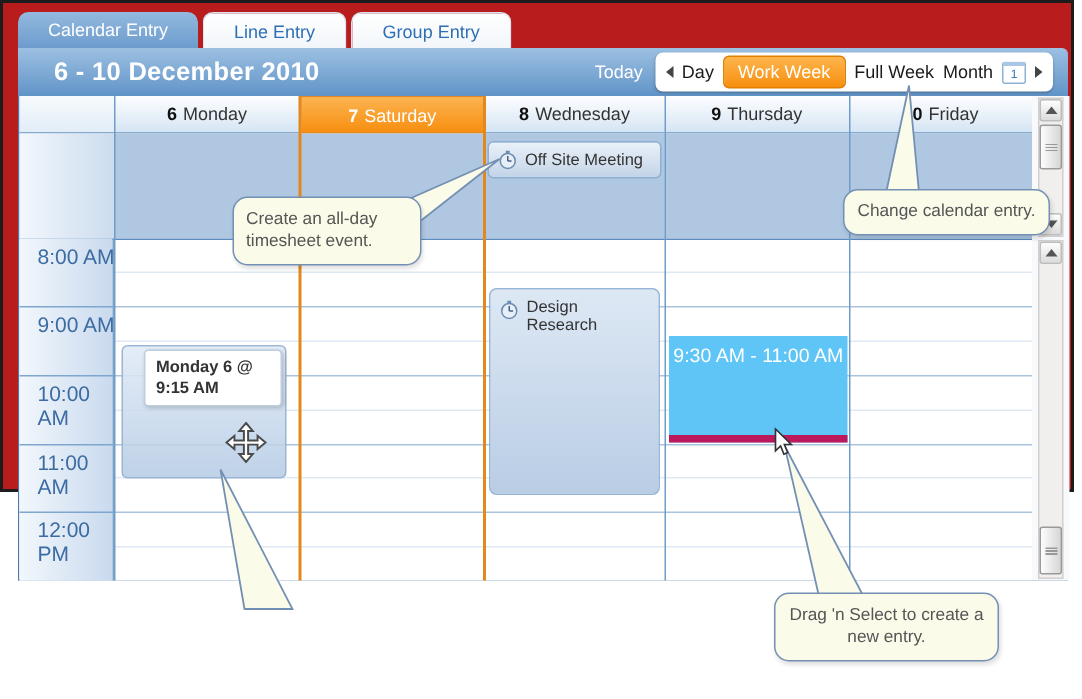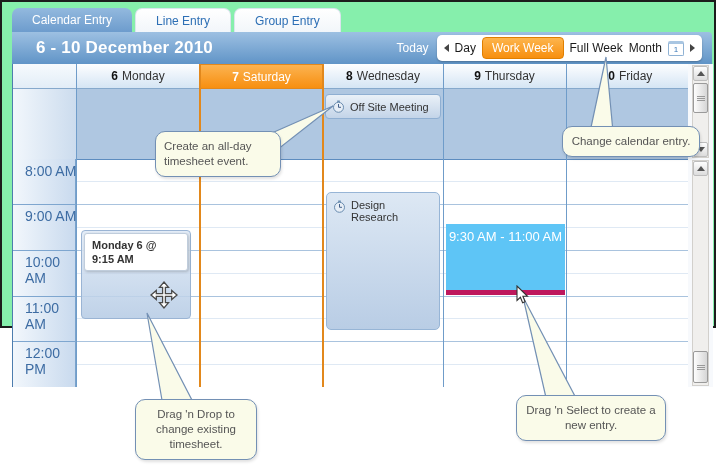--- a/index.html
+++ b/index.html
@@ -2,21 +2,21 @@
 <html><head>
 <meta charset="utf-8">
 <style>
   * { margin:0; padding:0; box-sizing:border-box; }
   html,body { width:721px; height:466px; background:#ffffff; overflow:hidden;
               font-family:"Liberation Sans", sans-serif; }
   #stage { position:relative; width:721px; height:466px; background:#fff; }
 
   
   .frame { position:absolute; left:0; top:0; width:716px; height:328px;
-           border:2px solid #1c1c1c; background:#86efac; }
+           border:2px solid #1c1c1c; background:#b91c1c; }
 
   
   .tabs { position:absolute; left:10px; top:6px; display:flex; align-items:flex-end; height:24px; }
   .tab  { height:24px; line-height:24px; padding:0 20px; font-size:12px; cursor:default;
           border-top-left-radius:7px; border-top-right-radius:7px; margin-right:3px; white-space:nowrap; }
   .tab.active { background:linear-gradient(#93b9de,#6d9ccd); color:#fff; }
   .tab.idle   { background:linear-gradient(#ffffff,#f2f6fa); color:#2d6fb5;
                 border:1px solid #dbe4ee; border-bottom:none; }
 
   
@@ -68,21 +68,21 @@
   
   .ev-allday { position:absolute; left:312px; top:30px; width:116px; height:25px;
                background:linear-gradient(#eaf1f8,#c3d4e8); border:1px solid #8fafd2; border-radius:4px;
                display:flex; align-items:center; gap:5px; padding-left:6px; font-size:11px; color:#333; }
   .ev-timed { position:absolute; left:313px; top:128px; width:114px; height:138px;
               background:linear-gradient(#dde8f4,#b9cde5); border:1px solid #97b5d6; border-radius:5px;
               font-size:11px; color:#333; padding:6px; display:flex; gap:5px; align-items:flex-start; }
   .ev-ghost { position:absolute; left:68px; top:166px; width:110px; height:89px;
               background:linear-gradient(rgba(225,235,247,.9),rgba(180,202,228,.85));
               border:1px solid #9ab4d4; border-radius:4px; }
-  .drag-tip { position:absolute; left:2px; top:2px; right:2px; background:#fff;
+  .drag-tip { position:absolute; left:14px; top:2px; right:2px; background:#fff;
               border:1px solid #c0cddc; border-radius:3px; box-shadow:1px 1px 3px rgba(0,0,0,.2);
               padding:4px 7px; font-size:11px; font-weight:bold; color:#333; line-height:14px; }
   .selection { position:absolute; left:433px; top:160px; width:119px; height:71px;
                background:#5ec5f6; border-bottom:5px solid #be185d;
                font-size:13px; color:#fff; text-align:center; padding-top:5px; }
 
   
   .scrollcol { position:absolute; left:675px; top:0; width:25px; height:323px; background:#f7f9fc; }
   .sbar { position:absolute; left:679px; width:17px; background:#f0efed; border:1px solid #d2d0cc; }
   .sbtn { position:absolute; left:0; width:15px; height:15px; background:linear-gradient(#fefefe,#dcdcdc);
@@ -249,20 +249,19 @@
 
   <svg id="overlay">
     <polygon points="256,140 333,106 268,157" fill="#fafbe9" stroke="#7390b4" stroke-width="1.2"></polygon>
     <polygon points="590,132 606,57 613,132" fill="#fafbe9" stroke="#7390b4" stroke-width="1.2"></polygon>
     <polygon points="163,406 147,313 195,406" fill="#fafbe9" stroke="#7390b4" stroke-width="1.2"></polygon>
     <polygon points="547,402 523,297 578,402" fill="#fafbe9" stroke="#7390b4" stroke-width="1.2"></polygon>
   </svg>
 
   <div class="callout" style="left:155px; top:131px; width:126px;">Create an all-day timesheet event.</div>
   <div class="callout center" style="left:562px; top:126px; width:138px;">Change calendar entry.</div>
-  <div class="callout center" style="left:135px; top:399px; width:122px;">Drag 'n Drop to change existing timesheet.</div>
   <div class="callout center" style="left:516px; top:395px; width:150px;">Drag 'n Select to create a new entry.</div>
 
   <svg class="cursor-svg" style="left:516px; top:285px;" width="13" height="20" viewBox="0 0 13 20">
     <path d="M1 1 L1 15.5 L4.4 12.3 L6.6 17.8 L9.1 16.7 L6.9 11.3 L11.5 11.3 Z" fill="#ffffff" stroke="#333333" stroke-width="1.1"></path>
   </svg>
 
 </div>
 
 </body></html>

